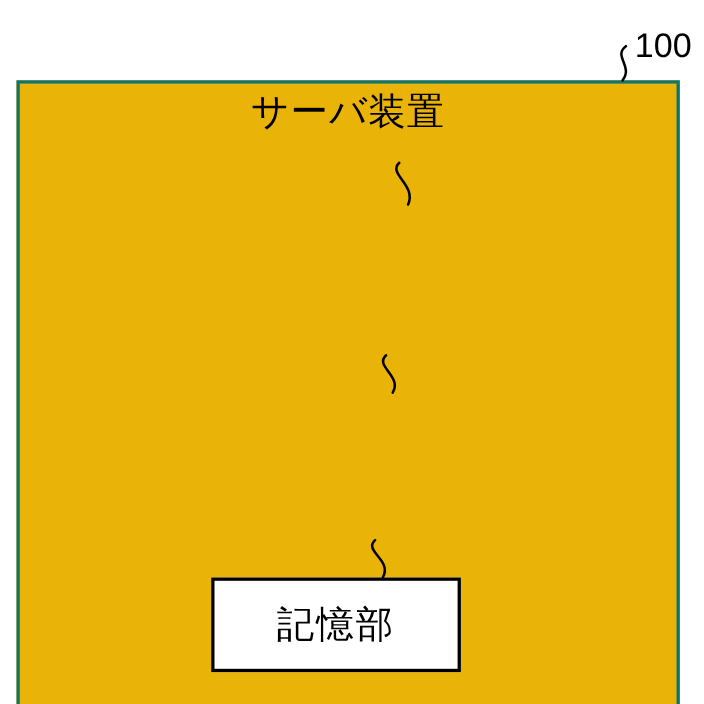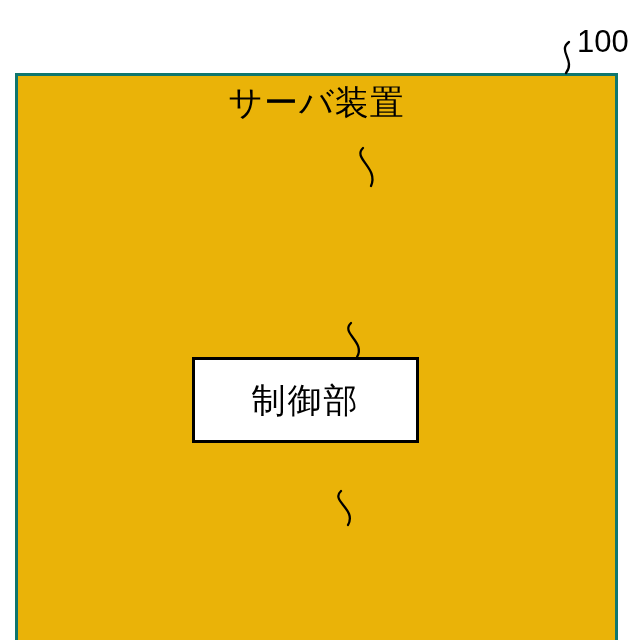--- a/index.html
+++ b/index.html
@@ -92,24 +92,24 @@
 
   <div class="ref-label" id="ref-100">100</div>
   <div class="ref-label" id="ref-102">102</div>
   <div class="ref-label" id="ref-103">103</div>
   <div class="ref-label" id="ref-104">104</div>
 
   <div class="outer-box">
     <div class="outer-title">サーバ装置</div>
 
 
-    <div class="unit-box" id="unit-box-1">
-      <span class="unit-label">制御部</span>
+
+    <div class="unit-box" id="unit-box-2">
+      <span class="unit-label">記憶部</span>
     </div>
-
   </div>
 
   <svg class="leader-overlay" viewBox="0 0 640 640">
     <path d="M 569 22 C 557 31, 576 40, 566 53"></path>
     <path d="M 363 128 C 352 138, 379 148, 371 166"></path>
     <path d="M 351 303 C 340 313, 366 322, 357 337"></path>
     <path d="M 341 471 C 330 481, 357 489, 348 505"></path>
   </svg>
 
 </div>

